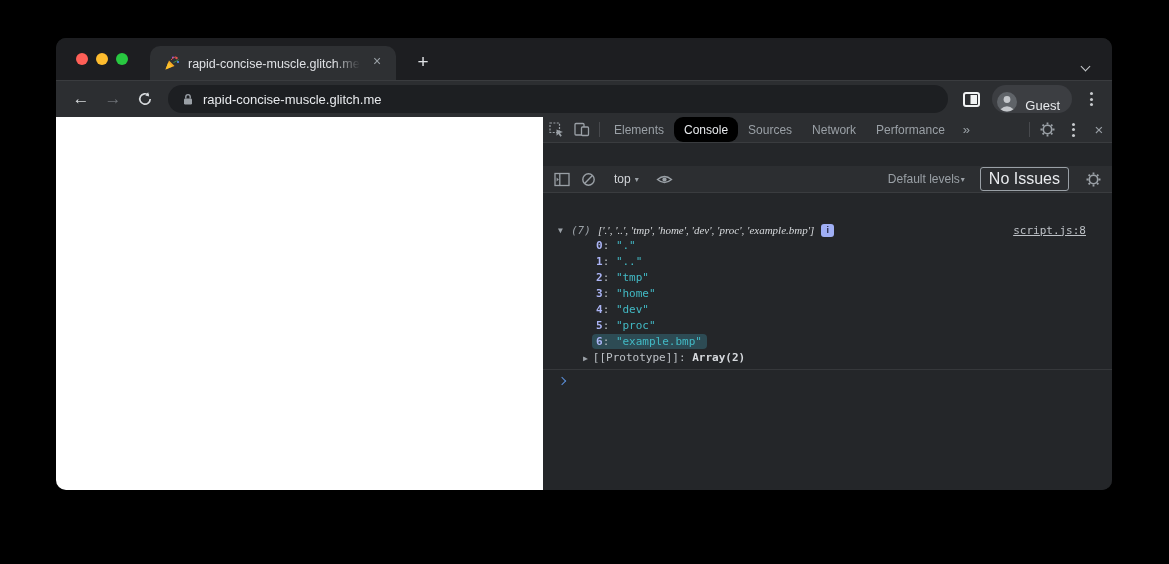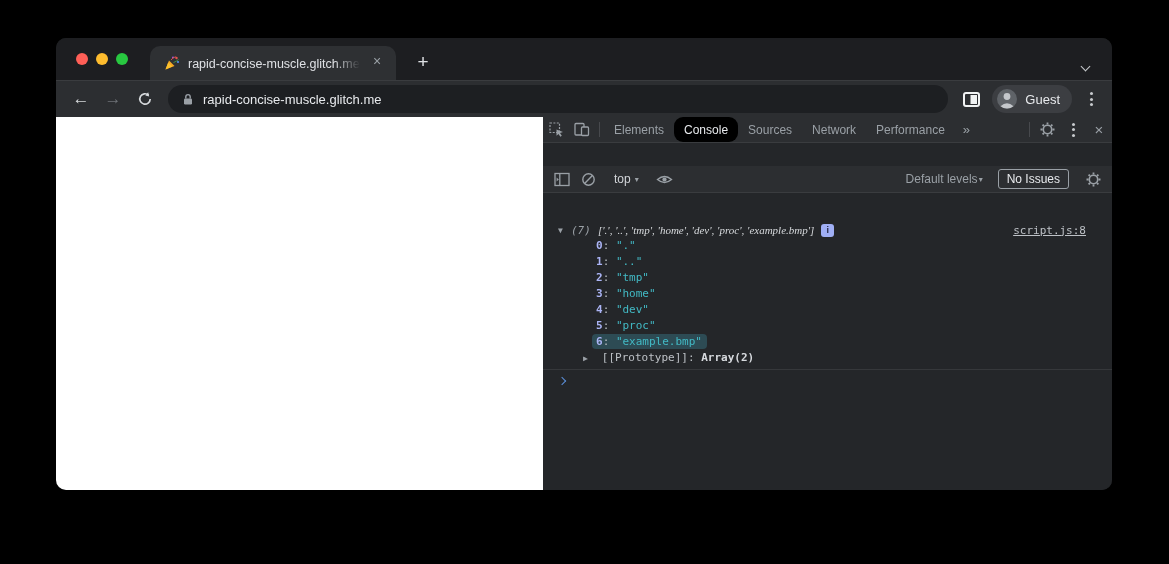--- a/index.html
+++ b/index.html
@@ -37,21 +37,21 @@
   .btoolbar { height:37px; background:#2c2e31; border-top:1px solid #3a3c3f; flex:none;
               display:flex; align-items:center; padding:0 12px; }
   .nav-btn { width:26px; height:26px; display:flex; align-items:center; justify-content:center;
              font-size:17px; color:#d6d9dc; flex:none; margin-right:6px; }
   .nav-btn.disabled { color:#6e7277; }
   .omnibox { flex:1; height:28px; background:#1d1f22; border-radius:14px; margin:0 10px 0 4px;
              display:flex; align-items:center; padding:0 14px; min-width:0; }
   .omni-url { color:#e8eaed; font-size:13px; margin-left:9px; white-space:nowrap; }
   .right-icons { display:flex; align-items:center; flex:none; }
   .sidepanel-btn { width:26px; height:26px; display:flex; align-items:center; justify-content:center; margin-right:8px; }
-  .guest-pill { height:28px; background:#3c3e42; border-radius:14px; display:flex; align-items:center;
+  .guest-pill { height:28px; background:#3c3e42; border-radius:14px; display:flex; align-items:flex-end;
                 padding:0 12px 0 4px; margin-right:10px; }
   .guest-label { color:#e8eaed; font-size:13px; margin-left:7px; }
   .kebab { display:flex; flex-direction:column; gap:2.5px; width:18px; align-items:center; }
   .kebab i { width:3px; height:3px; border-radius:50%; background:#c7cacd; display:block; }
 
   
   .content { flex:1; display:flex; min-height:0; }
   .page { width:487px; flex:none; background:#fff; }
 
   
@@ -70,21 +70,21 @@
   .dt-row2 { height:27px; flex:none; background:#2c2e31; border-bottom:1px solid #3a3c3f;
              display:flex; align-items:center; padding:0 6px; }
   .ctx-label { color:#d2d5d9; margin:0 3px 0 4px;text-align:right; }
   .caret { font-size:8px; color:#9aa0a6; margin:1px 4px 0 1px; }
   .filter-input { width:190px; height:19px; background:#202225; border:1px solid #5f6469;
                   color:#d6d9dc; font-size:12px; padding:0 6px; margin-left:8px;
                   font-family:"Liberation Sans", sans-serif; }
   .filter-input::placeholder { color:#7f858b; }
   .levels { margin-left:auto; display:flex; align-items:center; }
   .no-issues { border:1px solid #9aa0a6; color:#e8eaed; border-radius:3px;
-               padding:2px 8px; margin:0 2px; font-size:12px; }
+               padding:2px 8px; margin:0 2px; font-size:16px; }
 
   
   .console { flex:1; font-family:"DejaVu Sans Mono","Liberation Mono",monospace;
              font-size:11px; overflow:hidden; position:relative; }
   .msg { border-bottom:1px solid #36383b; padding:6px 0 3px 0; }
   .c-line { display:flex; align-items:center; height:16px; padding-left:15px; }
   .tri { font-size:8px; color:#9aa0a6; width:13px; flex:none; }
   .cnt { color:#9aa0a6; font-style:italic; margin-right:7px; }
   .arr, .arr span { font-style:italic; color:#d7dadd; white-space:pre;font-family:Liberation Serif, serif; }
   .str { color:#42b9c4; }
@@ -95,21 +95,21 @@
   .src-link { margin-left:auto; margin-right:26px; color:#bdc1c6; text-decoration:underline; cursor:pointer; }
   .crow { height:16px; line-height:16px; padding-left:53px; white-space:pre; }
   .key { color:#abb4f5; font-weight:bold; }
   .colon { color:#b6babf; }
   .val { color:#42b9c4; }
   .hl { background:#2d4b54; border-radius:4px; padding:1px 5px 1px 4px; margin-left:-4px; }
   .len-key { color:#5fa09b; font-weight:bold; }
   .num { color:#7d87f0; }
   .proto-row { padding-left:40px; }
   .proto-tri { font-size:8px; color:#9aa0a6; padding-right:5px; }
-  .proto-key { color:#bdc1c6;margin-left:9px; }
+  .proto-key { color:#bdc1c6; }
   .proto-val { color:#d6d9dd; font-weight:bold; }
   .prompt { height:22px; display:flex; align-items:center; padding-left:16px; }
   .prompt-chev { width:6px; height:6px; border-right:1.8px solid #5b8fd9;
                  border-top:1.8px solid #5b8fd9; transform:rotate(45deg); }
 
   svg { display:block; }
 </style>
 </head>
 <body>
 

